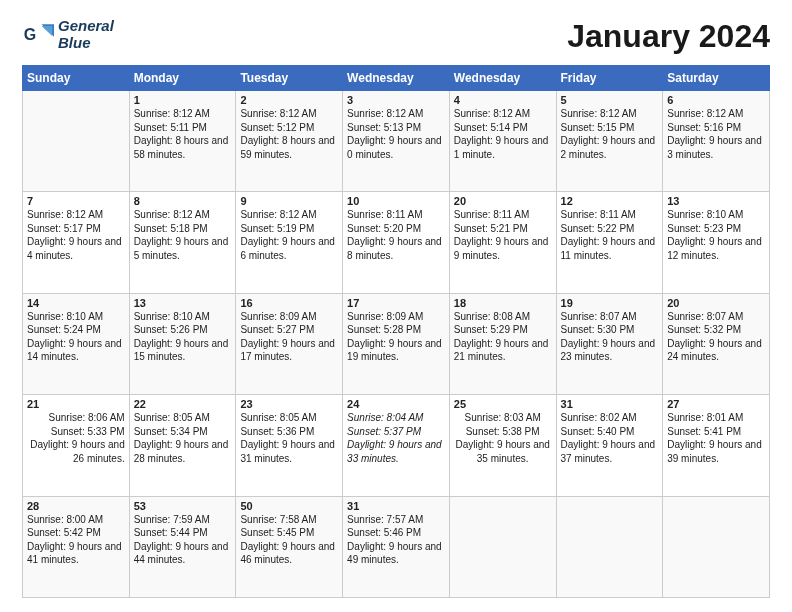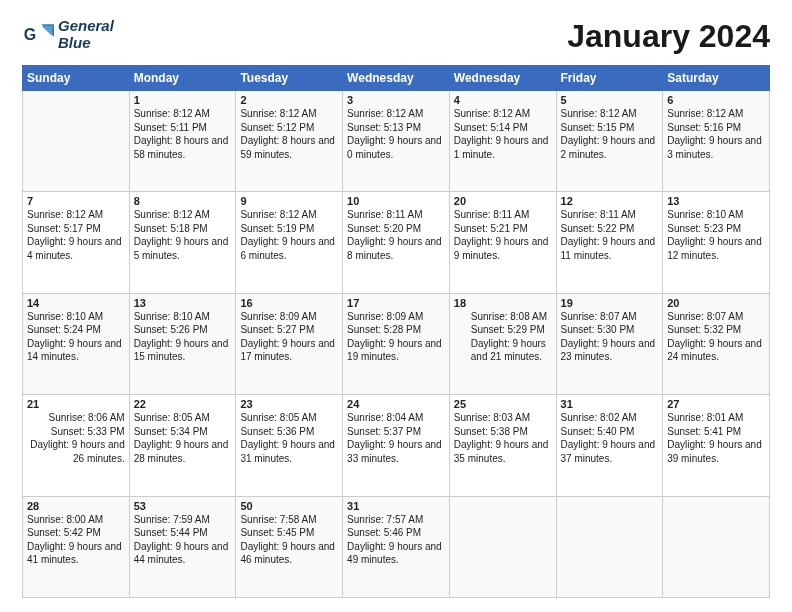--- a/index.html
+++ b/index.html
@@ -236,21 +236,21 @@
 Daylight: 9 hours and 17 minutes.</div>
           </td>
           <td>
             <span class="day-number">17</span>
             <div class="day-info" style="white-space: pre-line;">Sunrise: 8:09 AM
 Sunset: 5:28 PM
 Daylight: 9 hours and 19 minutes.</div>
           </td>
           <td>
             <span class="day-number">18</span>
-            <div class="day-info" style="white-space: pre-line; margin-left: 17px;">Sunrise: 8:08 AM
+            <div class="day-info" style="white-space: pre-line;">Sunrise: 8:08 AM
 Sunset: 5:29 PM
 Daylight: 9 hours and 21 minutes.</div>
           </td>
           <td>
             <span class="day-number">19</span>
             <div class="day-info" style="white-space: pre-line;">Sunrise: 8:07 AM
 Sunset: 5:30 PM
 Daylight: 9 hours and 23 minutes.</div>
           </td>
           <td>
@@ -274,27 +274,27 @@
 Daylight: 9 hours and 28 minutes.</div>
           </td>
           <td>
             <span class="day-number">23</span>
             <div class="day-info" style="white-space: pre-line;">Sunrise: 8:05 AM
 Sunset: 5:36 PM
 Daylight: 9 hours and 31 minutes.</div>
           </td>
           <td>
             <span class="day-number">24</span>
-            <div class="day-info" style="white-space: pre-line;">Sunrise: 8:04 AM
+            <div class="day-info" style="white-space: pre-line; font-style: italic;">Sunrise: 8:04 AM
 Sunset: 5:37 PM
 Daylight: 9 hours and 33 minutes.</div>
           </td>
           <td>
             <span class="day-number">25</span>
-            <div class="day-info" style="white-space: pre-line;">Sunrise: 8:03 AM
+            <div class="day-info" style="white-space: pre-line; text-align: center;">Sunrise: 8:03 AM
 Sunset: 5:38 PM
 Daylight: 9 hours and 35 minutes.</div>
           </td>
           <td>
             <span class="day-number">31</span>
             <div class="day-info" style="white-space: pre-line;">Sunrise: 8:02 AM
 Sunset: 5:40 PM
 Daylight: 9 hours and 37 minutes.</div>
           </td>
           <td>

